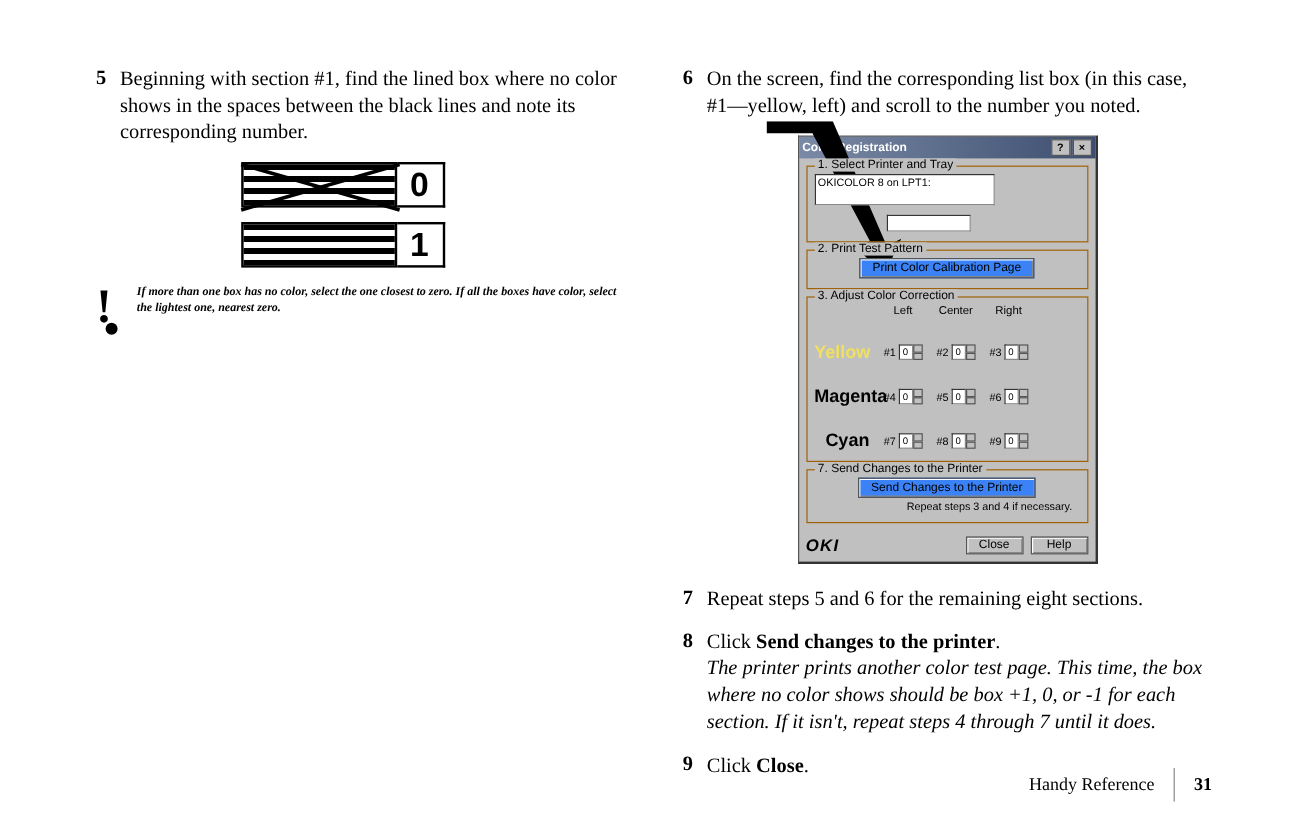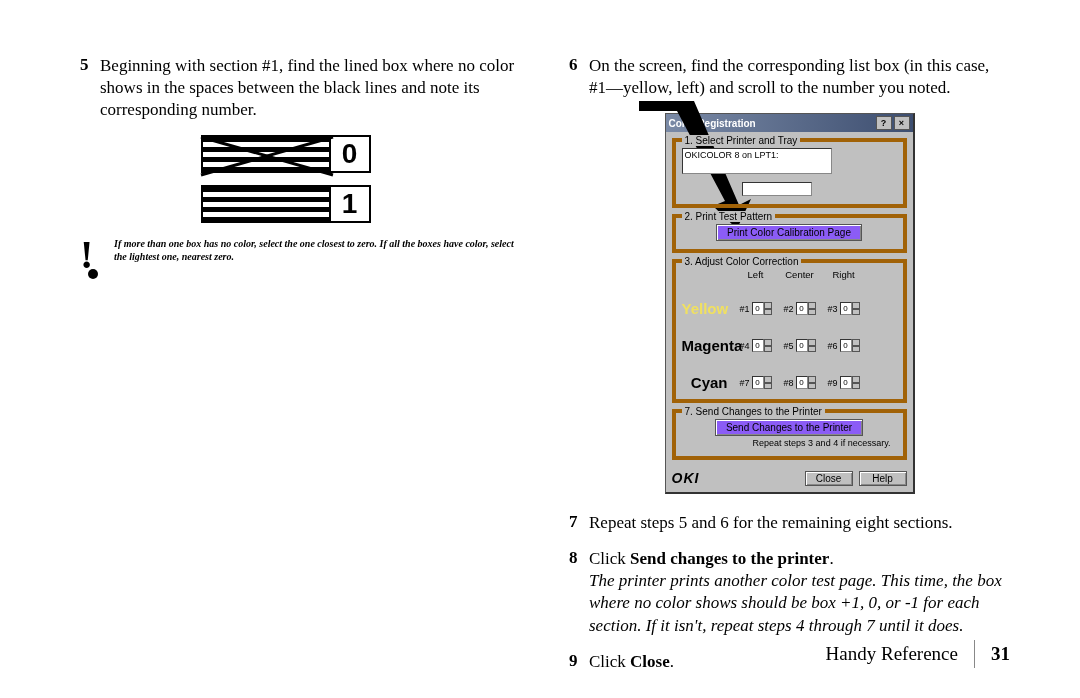--- a/index.html
+++ b/index.html
@@ -19,43 +19,43 @@
   .num-box { width: 40px; height: 38px; border: 2px solid #000; border-left: none; display: flex; align-items: center; justify-content: center; font-size: 28px; font-weight: bold; font-family: Arial, sans-serif; }
   .note-row { display: flex; align-items: flex-start; gap: 6px; margin-top: 10px; }
   .note-bang { font-size: 40px; font-weight: bold; width: 28px; flex: 0 0 28px; line-height: 0.9; position: relative; }
   .note-bang::after { content: ""; display: block; position: absolute; bottom: -6px; left: 8px; width: 10px; height: 10px; background: #000; border-radius: 50%; }
   .note-text { font-style: italic; font-weight: bold; font-size: 10px; line-height: 1.30; }
   .dialog-wrap { width: 250px; margin: 12px auto 18px auto; font-family: "MS Sans Serif", Arial, sans-serif; font-size: 10.5px; position: relative; }
   .dialog { border: 1px solid #555; border-right: 2px solid #333; border-bottom: 2px solid #333; background: #c0c0c0; }
   .titlebar { background: linear-gradient(to right, #7a8aa6, #3d4e70); color: #fff; height: 18px; display: flex; align-items: center; padding: 0 3px; }
   .titlebar-title { flex: 1; font-size: 10px; font-weight: bold; }
   .tb-btn { width: 16px; height: 14px; background: #c0c0c0; border: 1px solid #555; margin-left: 2px; display: flex; align-items: center; justify-content: center; font-size: 9px; font-weight: bold; color: #000; }
-  .fieldset { border: 4px solid #a16207; margin: 6px; padding: 6px 6px 8px 6px; position: relative; }
+  .fieldset { border: 1px solid #a16207; margin: 6px; padding: 6px 6px 8px 6px; position: relative; }
   .fieldset-legend { position: absolute; top: -7px; left: 6px; background: #c0c0c0; padding: 0 3px; font-size: 10px; }
   .select-box { width: 150px; height: 26px; background: #fff; border: 1px inset #888; font-size: 9px; overflow: hidden; padding: 1px 2px; }
   .inset-select { width: 70px; height: 14px; border: 1px inset #888; background: #fff; margin-top: 8px; margin-left: 60px; }
-  .long-btn { display: inline-block; background: #8b5cf6; border: 1px solid #555; box-shadow: inset 1px 1px 0 #fff, inset -1px -1px 0 #888; padding: 2px 10px; font-size: 10px; }
+  .long-btn { display: inline-block; background: #3b82f6; border: 1px solid #555; box-shadow: inset 1px 1px 0 #fff, inset -1px -1px 0 #888; padding: 2px 10px; font-size: 10px; }
   .center { text-align: center; }
   .corr-grid { display: grid; grid-template-columns: 52px 44px 44px 44px; row-gap: 20px; align-items: center; }
   .corr-head { font-size: 9.5px; text-align: center; }
   .corr-label { font-size: 15px; text-align: right; padding-right: 6px; font-weight: bold; }
   .corr-label.yellow { color: #f0e060; }
   .spin-cell { display: flex; align-items: center; justify-content: center; gap: 2px; }
   .hash { font-size: 9px; }
   .spin { width: 20px; height: 13px; display: flex; }
   .spin-val { width: 12px; height: 13px; background: #fff; border: 1px inset #888; font-size: 8px; display: flex; align-items: center; justify-content: center; }
   .spin-arrows { width: 8px; height: 13px; display: flex; flex-direction: column; }
   .spin-arrows div { flex: 1; background: #c0c0c0; border: 1px solid #555; }
   .tiny { font-size: 9px; text-align: right; padding: 2px 6px 0 0; }
   .dialog-footer { display: flex; justify-content: space-between; align-items: center; padding: 4px 6px 6px 6px; }
   .oki { font-weight: bold; font-style: italic; font-size: 14px; letter-spacing: 1px; }
   .btn-row { display: flex; gap: 6px; }
   .dlg-btn { width: 48px; text-align: center; background: #c0c0c0; border: 1px solid #555; box-shadow: inset 1px 1px 0 #fff, inset -1px -1px 0 #888; font-size: 10px; padding: 1px 0; }
   .big-arrow { position: absolute; top: -12px; left: -36px; pointer-events: none; }
-  .page-footer { position: absolute; bottom: 30px; right: 70px; display: flex; align-items: center; font-size: 19px; }
+  .page-footer { position: absolute; bottom: 30px; right: 70px; display: flex; align-items: center; font-size: 15px; }
   .page-footer .divider { width: 1px; height: 28px; background: #888; margin: 0 16px; }
   .page-footer .pnum { font-weight: bold; }
 </style>
 </head>
 <body>
 
 <div class="page">
   <div class="columns">
 
     <div class="col">

